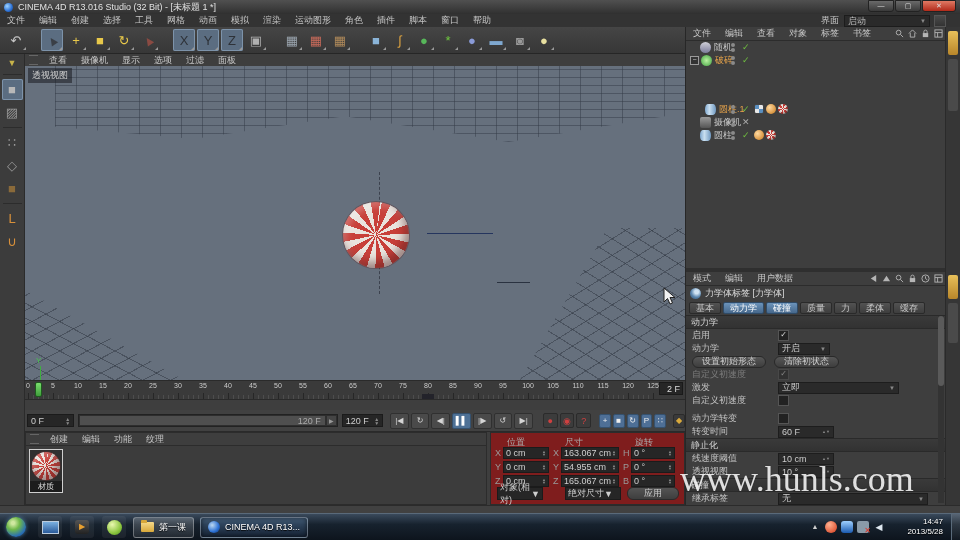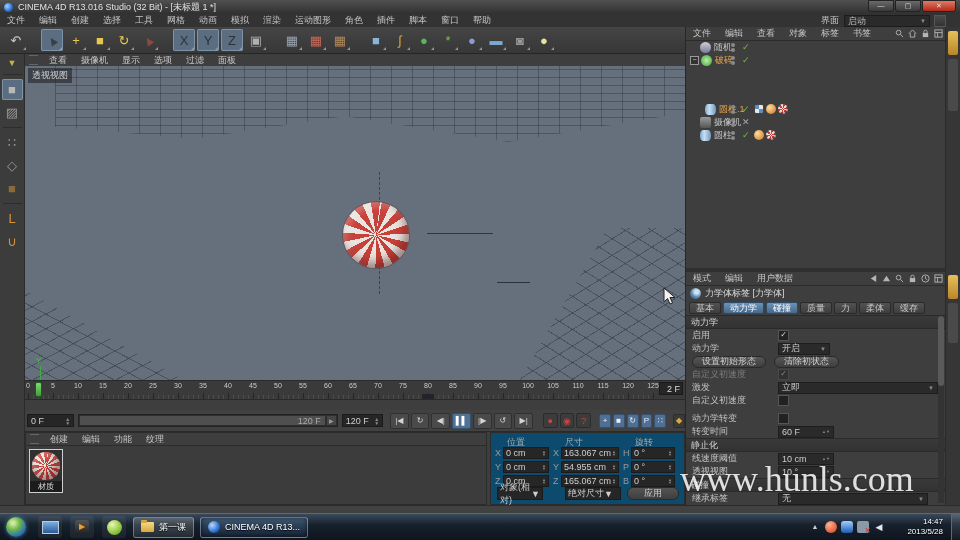--- a/index.html
+++ b/index.html
@@ -122,21 +122,21 @@
   #materials{position:absolute;left:25px;top:432px;width:462px;height:73px;background:#3c3c3c;
     border:1px solid #2c2c2c;box-sizing:border-box;}
   .panel-menu{height:12px;background:#3e3e3e;border-bottom:1px solid #2c2c2c;display:flex;align-items:center;}
   .panel-menu .grip{width:9px;height:8px;margin:0 4px;border-top:1px solid #666;border-bottom:1px solid #666;}
   #mat-item{position:absolute;left:3px;top:16px;width:34px;height:44px;background:#303030;
     border:1px solid #cfcfcf;box-sizing:border-box;}
   #mat-thumb{position:absolute;left:2px;top:2px;width:28px;height:28px;}
   #mat-label{position:absolute;left:0;bottom:0;width:100%;height:11px;background:rgba(20,20,20,.7);
     color:#ddd;font-size:8px;text-align:center;line-height:11px;}
   
-  #coords{position:absolute;left:490px;top:432px;width:195px;height:73px;background:#0c4a6e;
+  #coords{position:absolute;left:490px;top:432px;width:195px;height:73px;background:#7f1d1d;
     border:1px solid #2c2c2c;box-sizing:border-box;}
   .coord-head{position:absolute;top:3px;color:#aaa;}
   .crow{position:absolute;display:flex;align-items:center;}
   .crow .axl{width:8px;color:#9a9a9a;}
   .cfld{background:#262626;border:1px solid #1b1b1b;height:12px;display:flex;align-items:center;
     padding:0 2px;color:#cfcfcf;box-sizing:border-box;}
   .cfoot{position:absolute;bottom:4px;height:13px;}
   .cbtn{background:linear-gradient(#545454,#3e3e3e);border:1px solid #2a2a2a;border-radius:6px;
     height:13px;display:flex;align-items:center;justify-content:center;color:#ccc;box-sizing:border-box;margin-top:14px;}
   
@@ -744,21 +744,21 @@
           <div class="arow">
             <div class="pill">设置初始形态</div>
             <div class="pill">清除初状态</div>
           </div>
           <div class="arow grayed">
             <span class="albl">自定义初速度</span>
             <div class="chk">✓</div>
           </div>
           <div class="arow">
             <span class="albl">激发</span>
-            <div class="sel-fld" style="width: 160px;">立即<span class="car">▼</span></div>
+            <div class="sel-fld" style="width: 121px;">立即<span class="car">▼</span></div>
           </div>
           <div class="arow">
             <span class="albl">自定义初速度</span>
             <div class="chk"></div>
           </div>
           <div style="height: 5px;"></div>
           <div class="arow">
             <span class="albl">动力学转变</span>
             <div class="chk"></div>
           </div>

